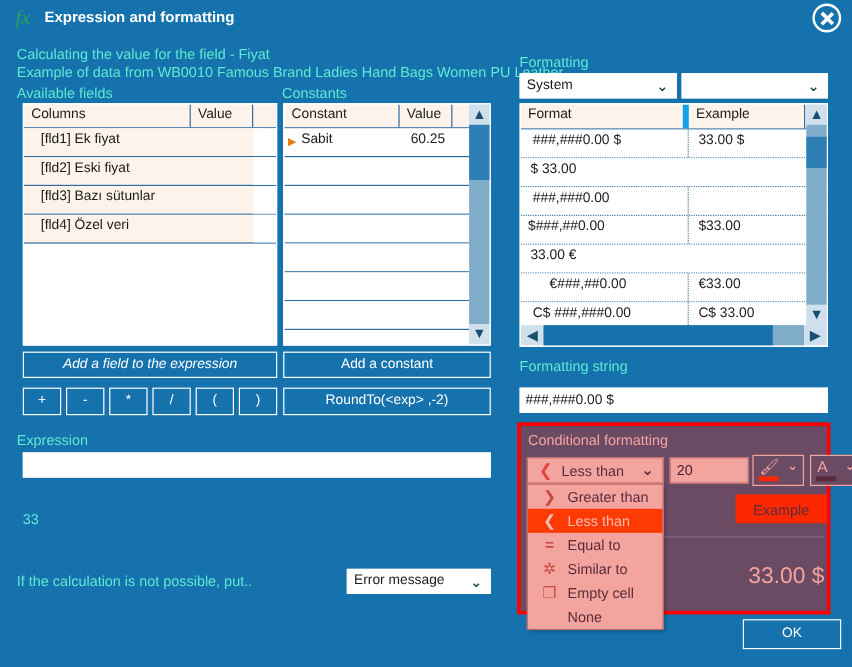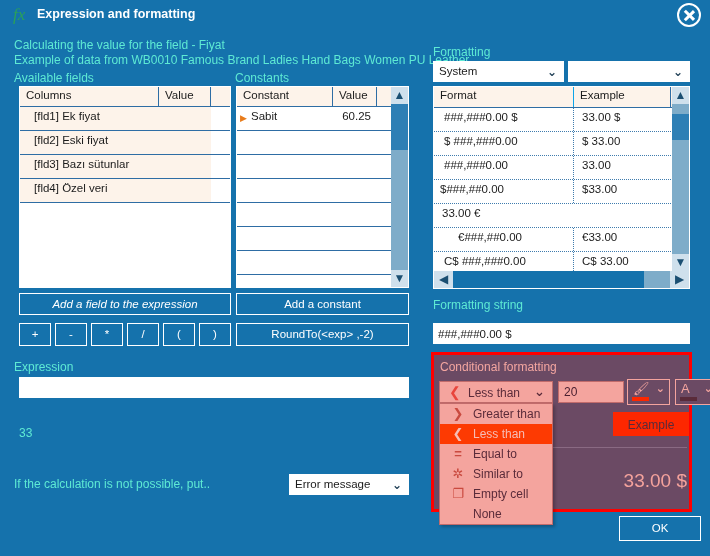--- a/index.html
+++ b/index.html
@@ -263,36 +263,34 @@
     <span class="txt">System</span>
     <span class="chev">⌄</span>
   </div>
   <div class="sel" style="left:568px;top:61px;width:122px;height:21px;">
     <span class="txt"></span>
     <span class="chev">⌄</span>
   </div>
 
   <div class="grid" style="left:433px;top:86px;width:257px;height:203px;">
     <div class="ghead" style="height:20px;">
-      <div style="width:140px;border-right:1px solid #0ea5e9;">Format</div>
+      <div style="width:140px;border-right:5px solid #0ea5e9;">Format</div>
       <div style="width:97px;border-right:1px solid #2e6da4;">Example</div>
       <div style="flex:1;"></div>
     </div>
 
     <div class="grow" style="background:#ffffff;border-bottom:1px dotted #3f7cae;">
       <div class="gcell" style="width:140px;padding-left:10px;border-right:1px dotted #3f7cae;">###,###0.00 $</div>
       <div class="gcell" style="width:97px;padding-left:8px;">33.00 $</div>
     </div>
     <div class="grow" style="background:#ffffff;border-bottom:1px dotted #3f7cae;">
-      <div class="gcell" style="width:140px;padding-left:10px;border-right:1px dotted #3f7cae;">$ ###,###0.00</div>
       <div class="gcell" style="width:97px;padding-left:8px;">$ 33.00</div>
     </div>
     <div class="grow" style="background:#ffffff;border-bottom:1px dotted #3f7cae;">
       <div class="gcell" style="width:140px;padding-left:10px;border-right:1px dotted #3f7cae;">###,###0.00</div>
-      <div class="gcell" style="width:97px;padding-left:8px;">33.00</div>
     </div>
     <div class="grow" style="background:#ffffff;border-bottom:1px dotted #3f7cae;">
       <div class="gcell" style="width:140px;border-right:1px dotted #3f7cae;">$###,##0.00</div>
       <div class="gcell" style="width:97px;padding-left:8px;">$33.00</div>
     </div>
     <div class="grow" style="background:#ffffff;border-bottom:1px dotted #3f7cae;">
       <div class="gcell" style="width:97px;padding-left:8px;">33.00 €</div>
     </div>
     <div class="grow" style="background:#ffffff;border-bottom:1px dotted #3f7cae;">
       <div class="gcell" style="width:140px;padding-left:24px;border-right:1px dotted #3f7cae;">€###,##0.00</div>

